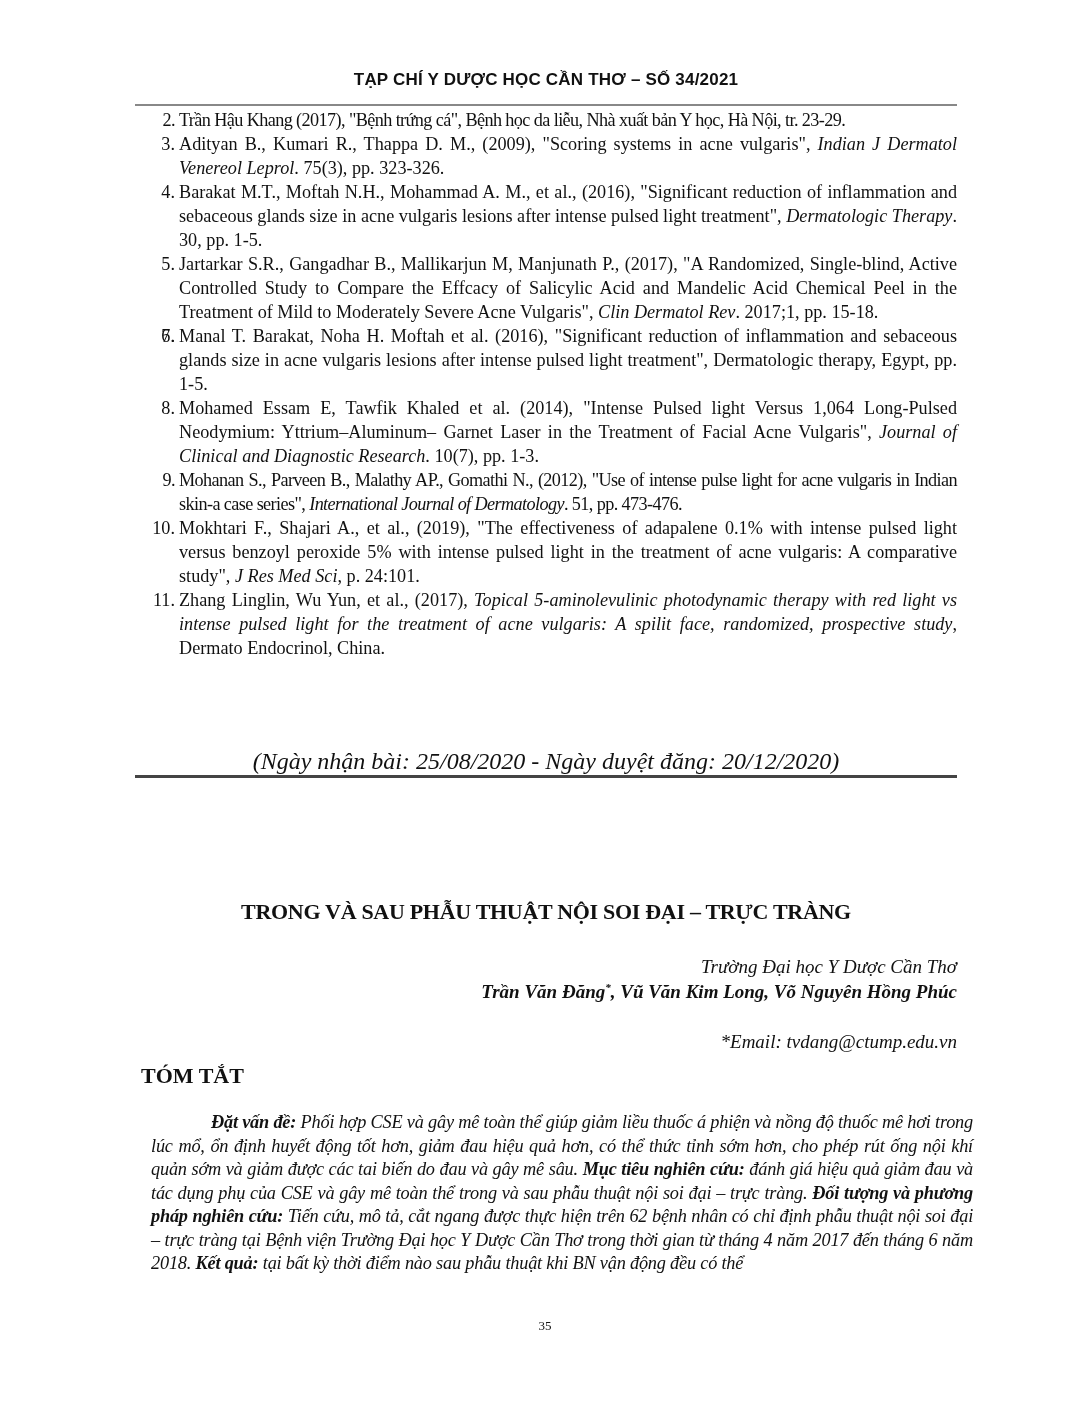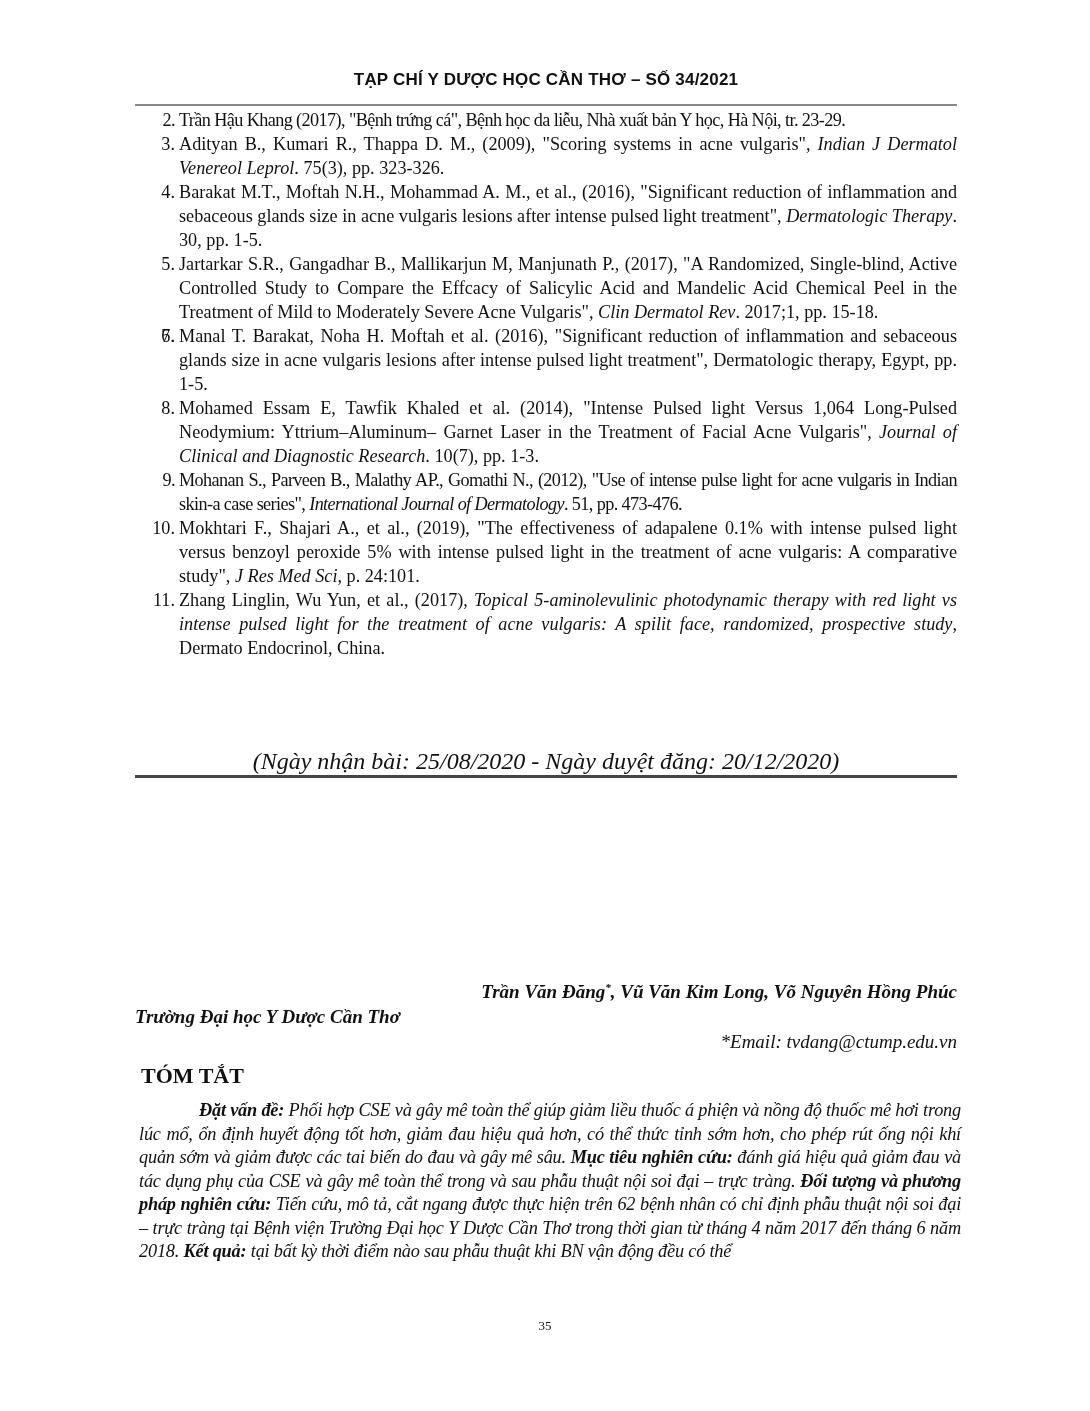--- a/index.html
+++ b/index.html
@@ -13,25 +13,25 @@
     .refs li { position: relative; padding-left: 44px; text-align: justify; }
     .refs li .num { position: absolute; left: 40px; transform: translateX(-100%); }
     .refs li.condensed { letter-spacing: -0.6px; }
     .dates { position: absolute; left: 135px; width: 822px; top: 748px; text-align: center; font-style: italic; font-size: 24px; }
     .bottom-rule { position: absolute; left: 135px; width: 822px; top: 775px; height: 3px; background: #444; }
     .title { position: absolute; left: 135px; width: 822px; top: 898px; text-align: center; font-weight: bold;
              font-size: 22px; line-height: 27px; letter-spacing: -0.3px; }
     .authors { position: absolute; left: 135px; width: 822px; top: 981px; text-align: right;
                font-weight: bold; font-style: italic; font-size: 19px; }
     .authors sup { font-size: 11px; }
-    .affil { position: absolute; left: 135px; width: 822px; top: 1006px; font-style: italic; font-size: 19px; font-weight: bold; }
+    .affil { position: absolute; left: 135px; width: 822px; top: 956px; text-align: right; font-style: italic; font-size: 19px; }
     .email { position: absolute; left: 135px; width: 822px; top: 1031px; text-align: right; font-style: italic; font-size: 19px; }
     .section { position: absolute; left: 141px; top: 1063px; font-weight: bold; font-size: 22px; }
     .abstract { position: absolute; left: 135px; width: 822px; top: 1095px; font-style: italic; font-size: 18.3px;
-                line-height: 23.5px; text-align: justify; margin: 4px; text-indent: 60px; letter-spacing: -0.2px; }
+                line-height: 23.5px; text-align: justify; margin: 16px; text-indent: 60px; letter-spacing: -0.2px; }
     .abstract b { font-weight: bold; }
     .page-num { position: absolute; left: 0; width: 1090px; top: 1318px; text-align: center; font-size: 13px; }
     i { font-style: italic; }
   </style>
 </head>
 <body>
 
 <div class="header">TẠP CHÍ Y DƯỢC HỌC CẦN THƠ – SỐ 34/2021</div>
 <div class="header-rule"></div>
 
@@ -45,20 +45,21 @@
     <li><span class="num">8.</span><span>Mohamed Essam E, Tawfik Khaled et al. (2014), "Intense Pulsed light Versus 1,064 Long-Pulsed Neodymium: Yttrium–Aluminum– Garnet Laser in the Treatment of Facial Acne Vulgaris", </span><i>Journal of Clinical and Diagnostic Research</i><span>. 10(7), pp. 1-3.</span></li>
     <li class="condensed"><span class="num">9.</span><span>Mohanan S., Parveen B., Malathy AP., Gomathi N., (2012), "Use of intense pulse light for acne vulgaris in Indian skin-a case series", </span><i>International Journal of Dermatology</i><span>. 51, pp. 473-476.</span></li>
     <li><span class="num">10.</span><span>Mokhtari F., Shajari A., et al., (2019), "The effectiveness of adapalene 0.1% with intense pulsed light versus benzoyl peroxide 5% with intense pulsed light in the treatment of acne vulgaris: A comparative study", </span><i>J Res Med Sci</i><span>, p. 24:101.</span></li>
     <li><span class="num">11.</span><span>Zhang Linglin, Wu Yun, et al., (2017), </span><i>Topical 5-aminolevulinic photodynamic therapy with red light vs intense pulsed light for the treatment of acne vulgaris: A spilit face, randomized, prospective study</i><span>, Dermato Endocrinol, China.</span></li>
   </ol>
 
 <div class="dates">(Ngày nhận bài: 25/08/2020 - Ngày duyệt đăng: 20/12/2020)</div>
 <div class="bottom-rule"></div>
 
 <div class="title">
+  <div>TRONG VÀ SAU PHẪU THUẬT NỘI SOI ĐẠI – TRỰC TRÀNG</div>
 </div>
 
 <div class="authors"><span>Trần Văn Đăng</span><sup>*</sup><span>, Vũ Văn Kim Long, Võ Nguyên Hồng Phúc</span></div>
 <div class="affil">Trường Đại học Y Dược Cần Thơ</div>
 <div class="email">*Email: tvdang@ctump.edu.vn</div>
 
 <div class="section">TÓM TẮT</div>
 <p class="abstract" id="abstract"><b>Đặt vấn đề:</b><span> Phối hợp CSE và gây mê toàn thể giúp giảm liều thuốc á phiện và nồng độ thuốc mê hơi trong lúc mổ, ổn định huyết động tốt hơn, giảm đau hiệu quả hơn, có thể thức tỉnh sớm hơn, cho phép rút ống nội khí quản sớm và giảm được các tai biến do đau và gây mê sâu. </span><b>Mục tiêu nghiên cứu:</b><span> đánh giá hiệu quả giảm đau và tác dụng phụ của CSE và gây mê toàn thể trong và sau phẫu thuật nội soi đại – trực tràng. </span><b>Đối tượng và phương pháp nghiên cứu:</b><span> Tiến cứu, mô tả, cắt ngang được thực hiện trên 62 bệnh nhân có chỉ định phẫu thuật nội soi đại – trực tràng tại Bệnh viện Trường Đại học Y Dược Cần Thơ trong thời gian từ tháng 4 năm 2017 đến tháng 6 năm 2018. </span><b>Kết quả:</b><span> tại bất kỳ thời điểm nào sau phẫu thuật khi BN vận động đều có thể</span></p>
 
 <div class="page-num">35</div>

